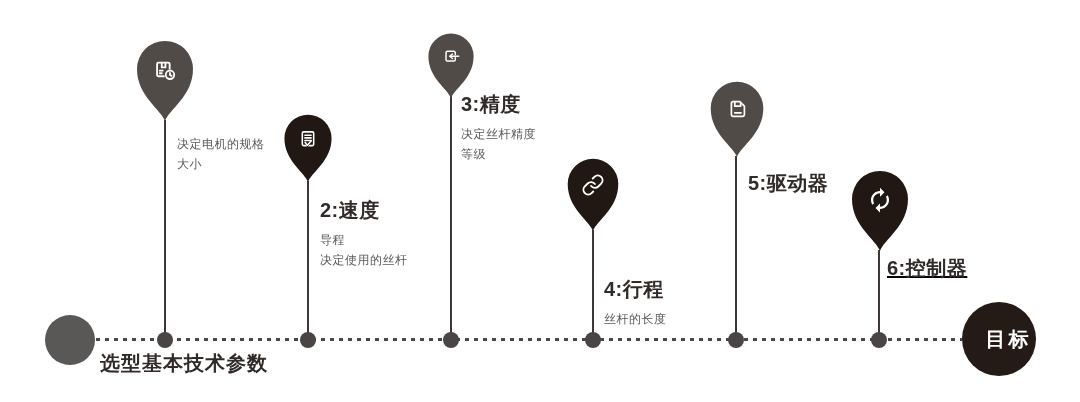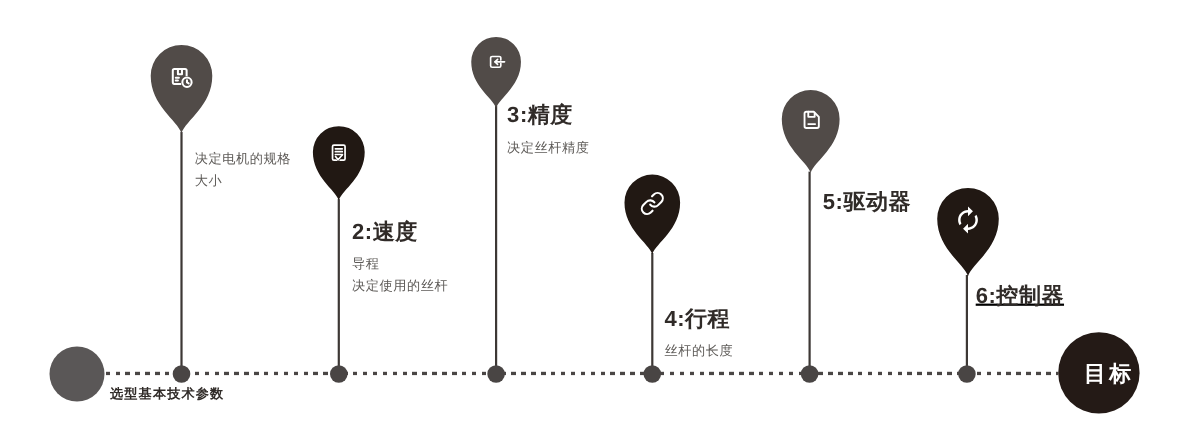--- a/index.html
+++ b/index.html
@@ -6,21 +6,21 @@
   .canvas{position:relative;width:1080px;height:402px;background:#ffffff;overflow:hidden;
           font-family:"Liberation Sans","DejaVu Sans",sans-serif;}
 
   
   .dotline{position:absolute;left:96px;top:338px;width:866px;height:3px;
            background:repeating-linear-gradient(90deg,var(--dotted_line) 0 4px,transparent 4px 9px);}
 
   
   .start-circle{position:absolute;left:45px;top:315px;width:50px;height:50px;border-radius:50%;
                 background:var(--start_circle);}
-  .start-label{position:absolute;left:100px;top:350px;font-size:12px;font-weight:600;
+  .start-label{position:absolute;left:100px;top:350px;font-size:20px;font-weight:600;
                color:var(--title_text);letter-spacing:1px;}
   .end-circle{position:absolute;left:962px;top:302px;width:74px;height:74px;border-radius:50%;
               background:var(--end_circle);display:flex;align-items:center;justify-content:center;}
   .end-circle span{color:#fff;font-size:20px;font-weight:600;letter-spacing:3px;margin-left:19px;}
 
   
   .stem{position:absolute;width:2px;background:var(--stem);}
   .s1{left:164px;top:120px;height:220px;}
   .s2{left:307px;top:181px;height:159px;}
   .s3{left:450px;top:96px;height:244px;}
@@ -156,20 +156,21 @@
     <div class="title">2:速度</div>
     <div class="desc">
       <div>导程</div>
       <div>决定使用的丝杆</div>
     </div>
   </div>
   <div class="label l3">
     <div class="title">3:精度</div>
     <div class="desc">
       <div>决定丝杆精度</div>
+      <div>等级</div>
     </div>
   </div>
   <div class="label l4">
     <div class="title">4:行程</div>
     <div class="desc">
       <div>丝杆的长度</div>
     </div>
   </div>
   <div class="label l5">
     <div class="title">5:驱动器</div>

